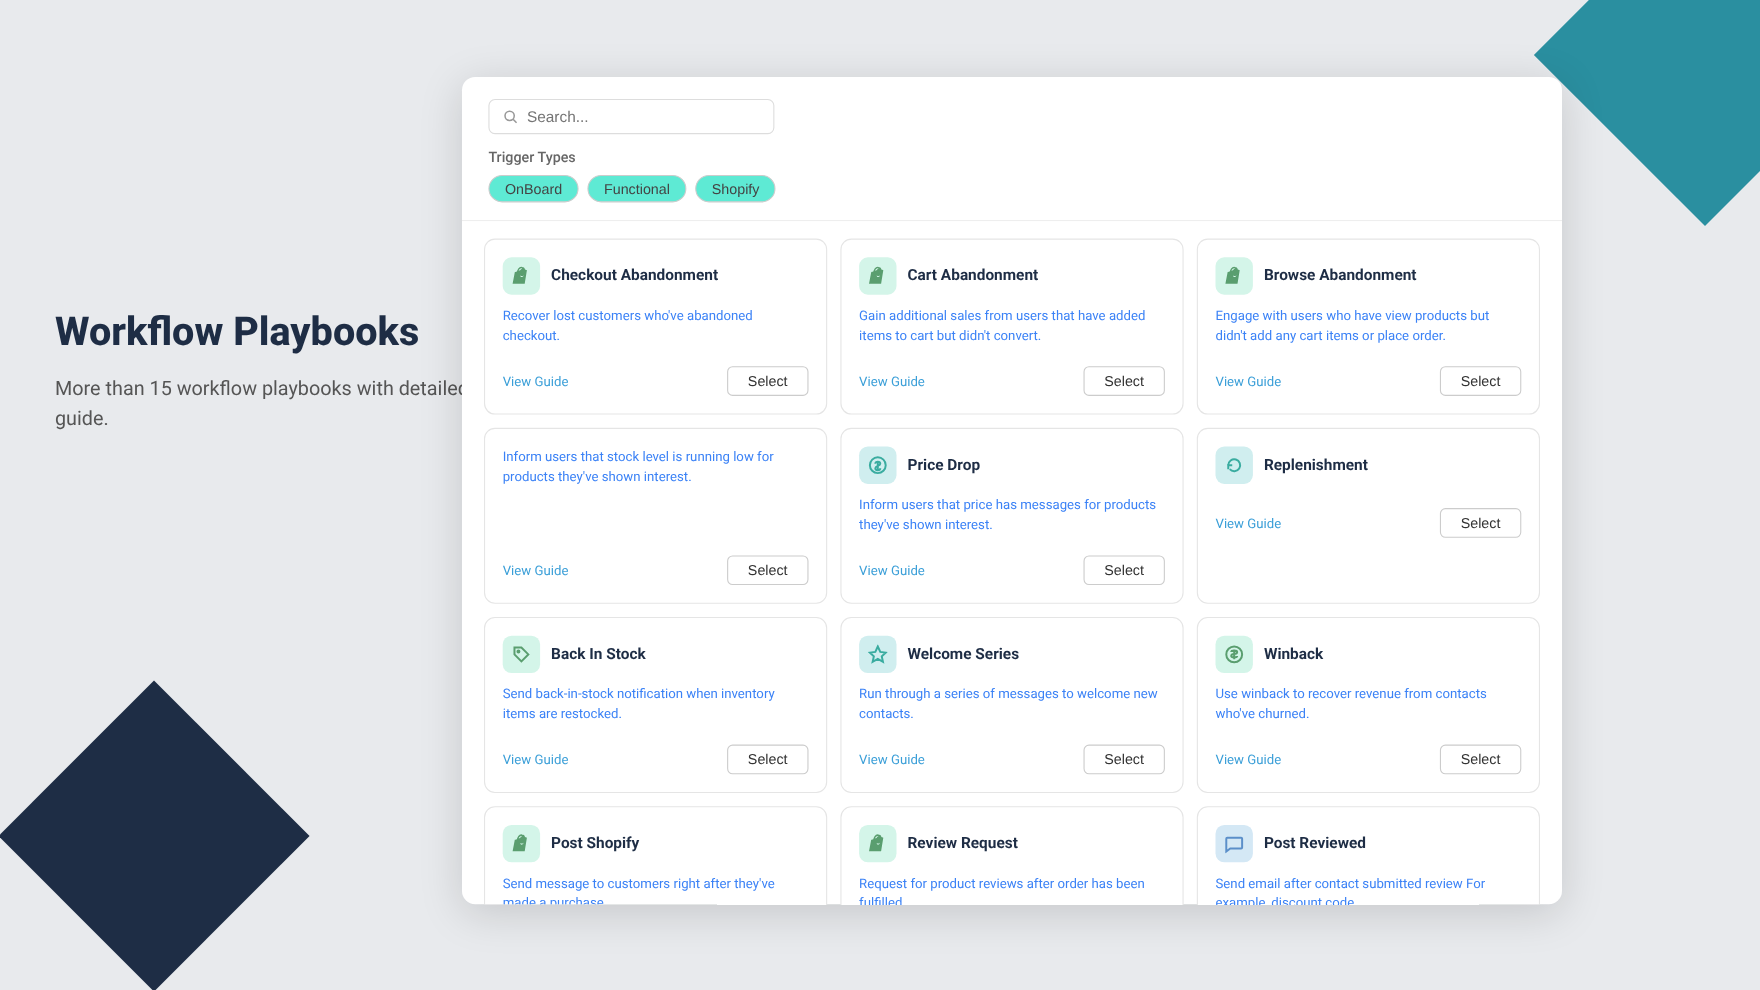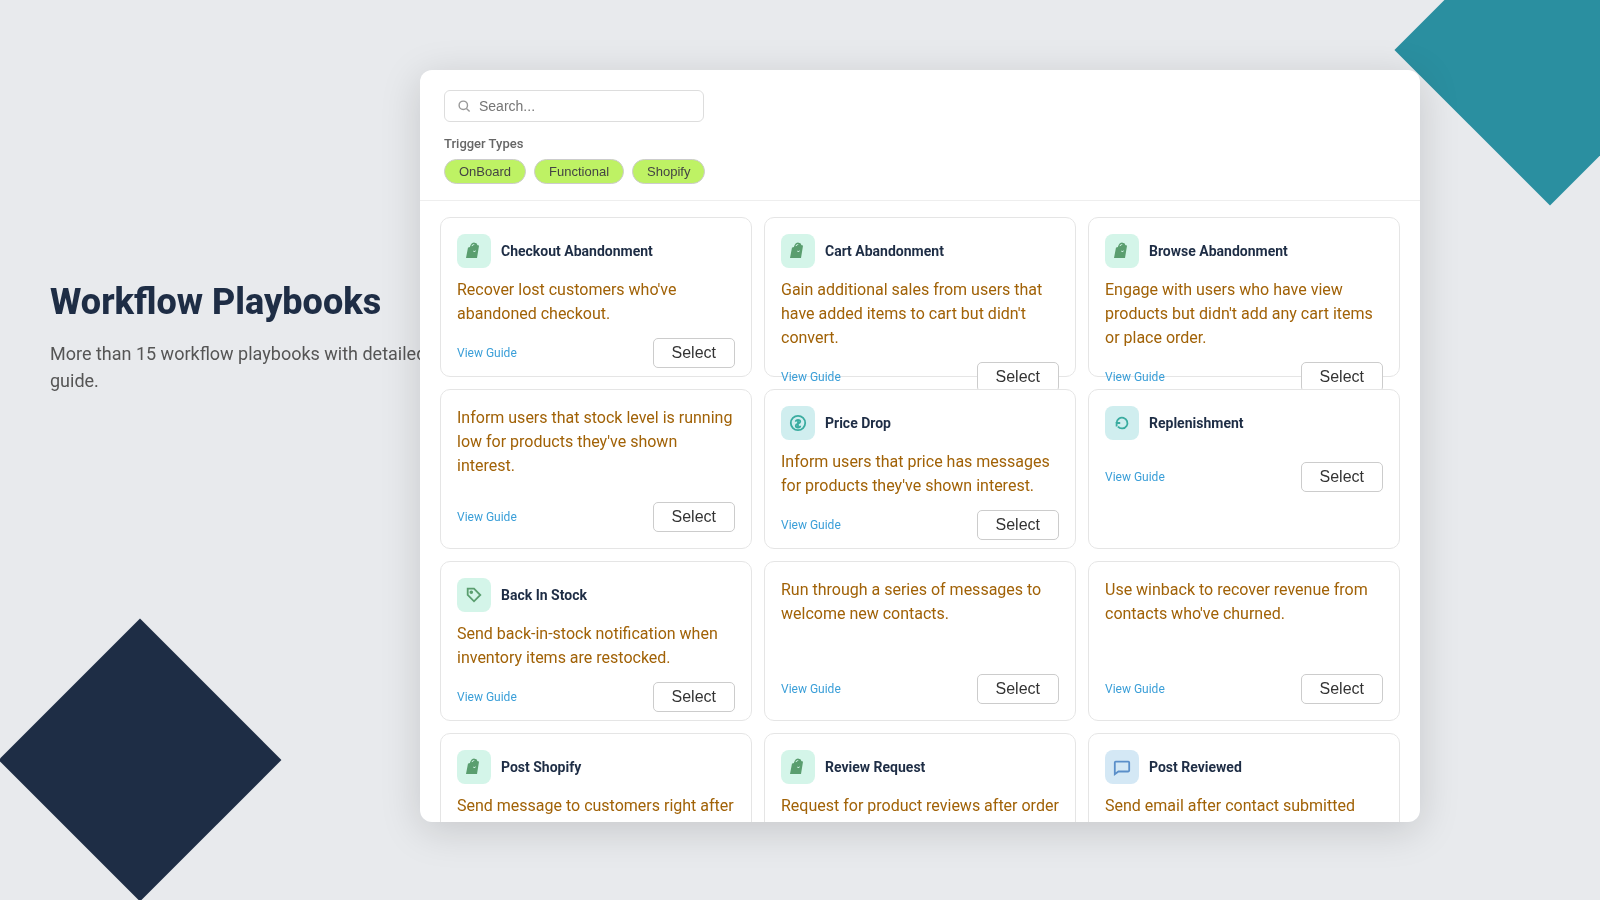--- a/index.html
+++ b/index.html
@@ -118,21 +118,21 @@
       display: flex;
       gap: 8px;
     }
     .filter-tag {
       padding: 4px 14px;
       border: 1px solid #ccc;
       border-radius: 20px;
       font-size: 13px;
       color: #444;
       cursor: pointer;
-      background: #bef264;
+      background: #5eead4;
     }
 
     
     .cards-grid {
       flex: 1;
       overflow-y: auto;
       padding: 16px 20px;
       display: grid;
       grid-template-columns: repeat(3, 1fr);
       gap: 12px;
@@ -167,42 +167,42 @@
     .card-icon.green { background: #d4f5e9; }
     .card-icon.teal { background: #d0eeef; }
     .card-icon.blue { background: #d4e8f5; }
 
     .card-title {
       font-size: 14px;
       font-weight: 700;
       color: #1e2d45;
     }
     .card-desc {
-      font-size: 16px;
-      color: #a16207;
+      font-size: 12px;
+      color: #3b82f6;
       line-height: 1.5;
       flex: 1;
     }
     .card-footer {
       display: flex;
       align-items: center;
       justify-content: space-between;
       margin-top: 12px;
     }
     .view-guide {
       font-size: 12px;
       color: #3b9fd8;
       cursor: pointer;
       text-decoration: none;
     }
     .select-btn {
       padding: 5px 18px;
       border: 1px solid #ccc;
       border-radius: 5px;
-      font-size: 16px;
+      font-size: 13px;
       color: #333;
       background: #fff;
       cursor: pointer;
     }
   </style>
 </head>
 <body>
 
 <div class="deco-teal"></div>
 <div class="deco-dark"></div>
@@ -324,27 +324,44 @@
       </div>
       <span class="card-title">Back In Stock</span>
     </div>
     <p class="card-desc">Send back-in-stock notification when inventory items are restocked.</p>
     <div class="card-footer">
       <a class="view-guide" href="#">View Guide</a>
       <button class="select-btn">Select</button>
     </div>
   </div>
       <div class="playbook-card">
+    <div class="card-header">
+      <div class="card-icon teal">
+        <svg width="18" height="18" viewBox="0 0 20 20" fill="none" stroke="#3aaca0" stroke-width="2">
+      <polygon points="10,2 12.5,7.5 18,8.2 14,12 15.2,17.5 10,14.5 4.8,17.5 6,12 2,8.2 7.5,7.5"></polygon>
+    </svg>
+      </div>
+      <span class="card-title">Welcome Series</span>
+    </div>
     <p class="card-desc">Run through a series of messages to welcome new contacts.</p>
     <div class="card-footer">
       <a class="view-guide" href="#">View Guide</a>
       <button class="select-btn">Select</button>
     </div>
   </div>
       <div class="playbook-card">
+    <div class="card-header">
+      <div class="card-icon green">
+        <svg width="18" height="18" viewBox="0 0 20 20" fill="none" stroke="#5a9e6f" stroke-width="2">
+      <circle cx="10" cy="10" r="8"></circle>
+      <path d="M10 5v10M7 7.5c0-1.1 1.3-1.5 3-1.5s3 .4 3 1.5-1.3 2-3 2-3 .9-3 2 1.3 1.5 3 1.5 3-.4 3-1.5"></path>
+    </svg>
+      </div>
+      <span class="card-title">Winback</span>
+    </div>
     <p class="card-desc">Use winback to recover revenue from contacts who've churned.</p>
     <div class="card-footer">
       <a class="view-guide" href="#">View Guide</a>
       <button class="select-btn">Select</button>
     </div>
   </div>
       <div class="playbook-card">
     <div class="card-header">
       <div class="card-icon green">
         <svg width="20" height="20" viewBox="0 0 20 20" fill="none" xmlns="http://www.w3.org/2000/svg">

